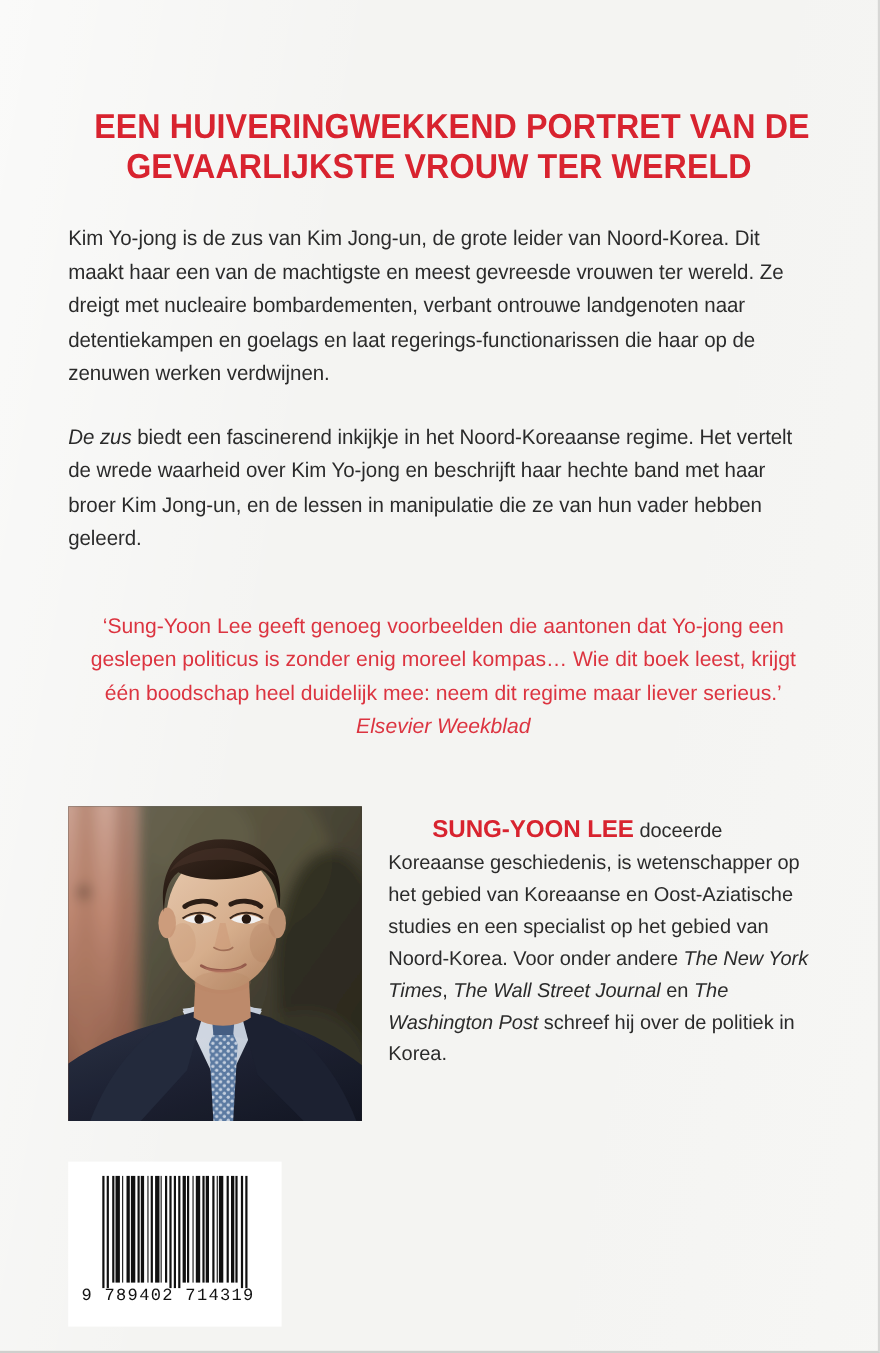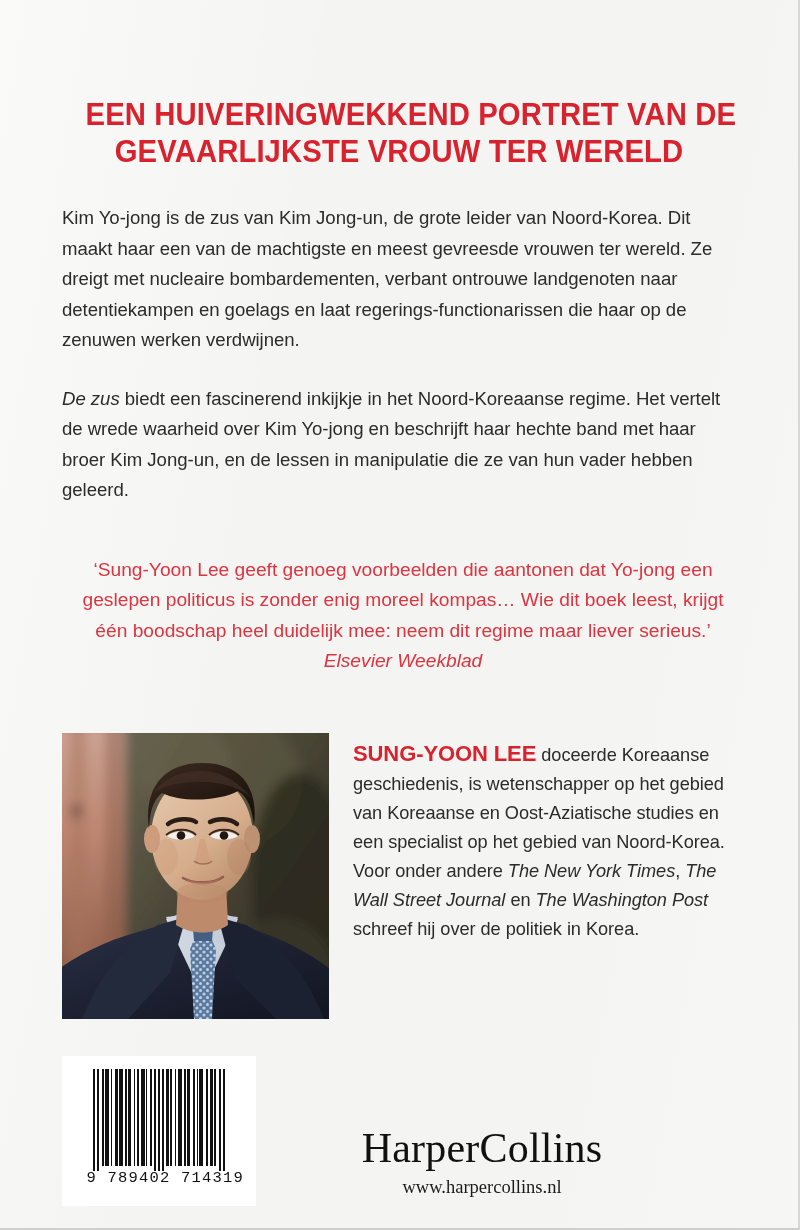--- a/index.html
+++ b/index.html
@@ -105,20 +105,21 @@
     color: #2b2b2b;
     font-size: 18.2px;
     line-height: 29px;
     letter-spacing: -0.05px;
   }
   .author-bio .author-name {
     color: #d8232f;
     font-weight: 700;
     font-size: 22px;
     letter-spacing: -0.1px;
+    margin-left: 40px;
   }
   .author-bio em { }
 
   
   .footer {
     display: flex;
     align-items: flex-end;
     padding-top: 37px;
     gap: 14px;
   }
@@ -138,21 +139,21 @@
     display: flex;
     align-items: stretch;
     justify-content: center;
     gap: 0;
     padding: 0 6px;
   }
   .barcode-bars span { display: block; background: #111111; height: 100%; }
   .barcode-bars span.sp { background: transparent; }
   .barcode-bars span.guard { height: 106%; }
   .barcode-digits {
-    text-align: right;
+    text-align: left;
     font-family: "Liberation Mono", "DejaVu Sans Mono", monospace;
     font-size: 15.5px;
     letter-spacing: 1.2px;
     color: #111;
     padding-top: 3px;
   }
 
   .publisher {
     flex: 1;
     text-align: center;
@@ -370,21 +371,17 @@
             <span class="sp" style="width:1px"></span>
             <span style="width:2px"></span>
             <span class="sp" style="width:3px"></span>
           <span class="guard" style="width:2px"></span>
             <span class="sp" style="width:2px"></span>
             <span class="guard" style="width:2px"></span>
         </div>
         <div class="barcode-digits">9 789402 714319</div>
       </div>
 
-      <div class="publisher">
-        <div class="publisher-name">HarperCollins</div>
-        <div class="publisher-url">www.harpercollins.nl</div>
-      </div>
 
     </div>
 
   </div>
 </div>
 
 </body></html>

